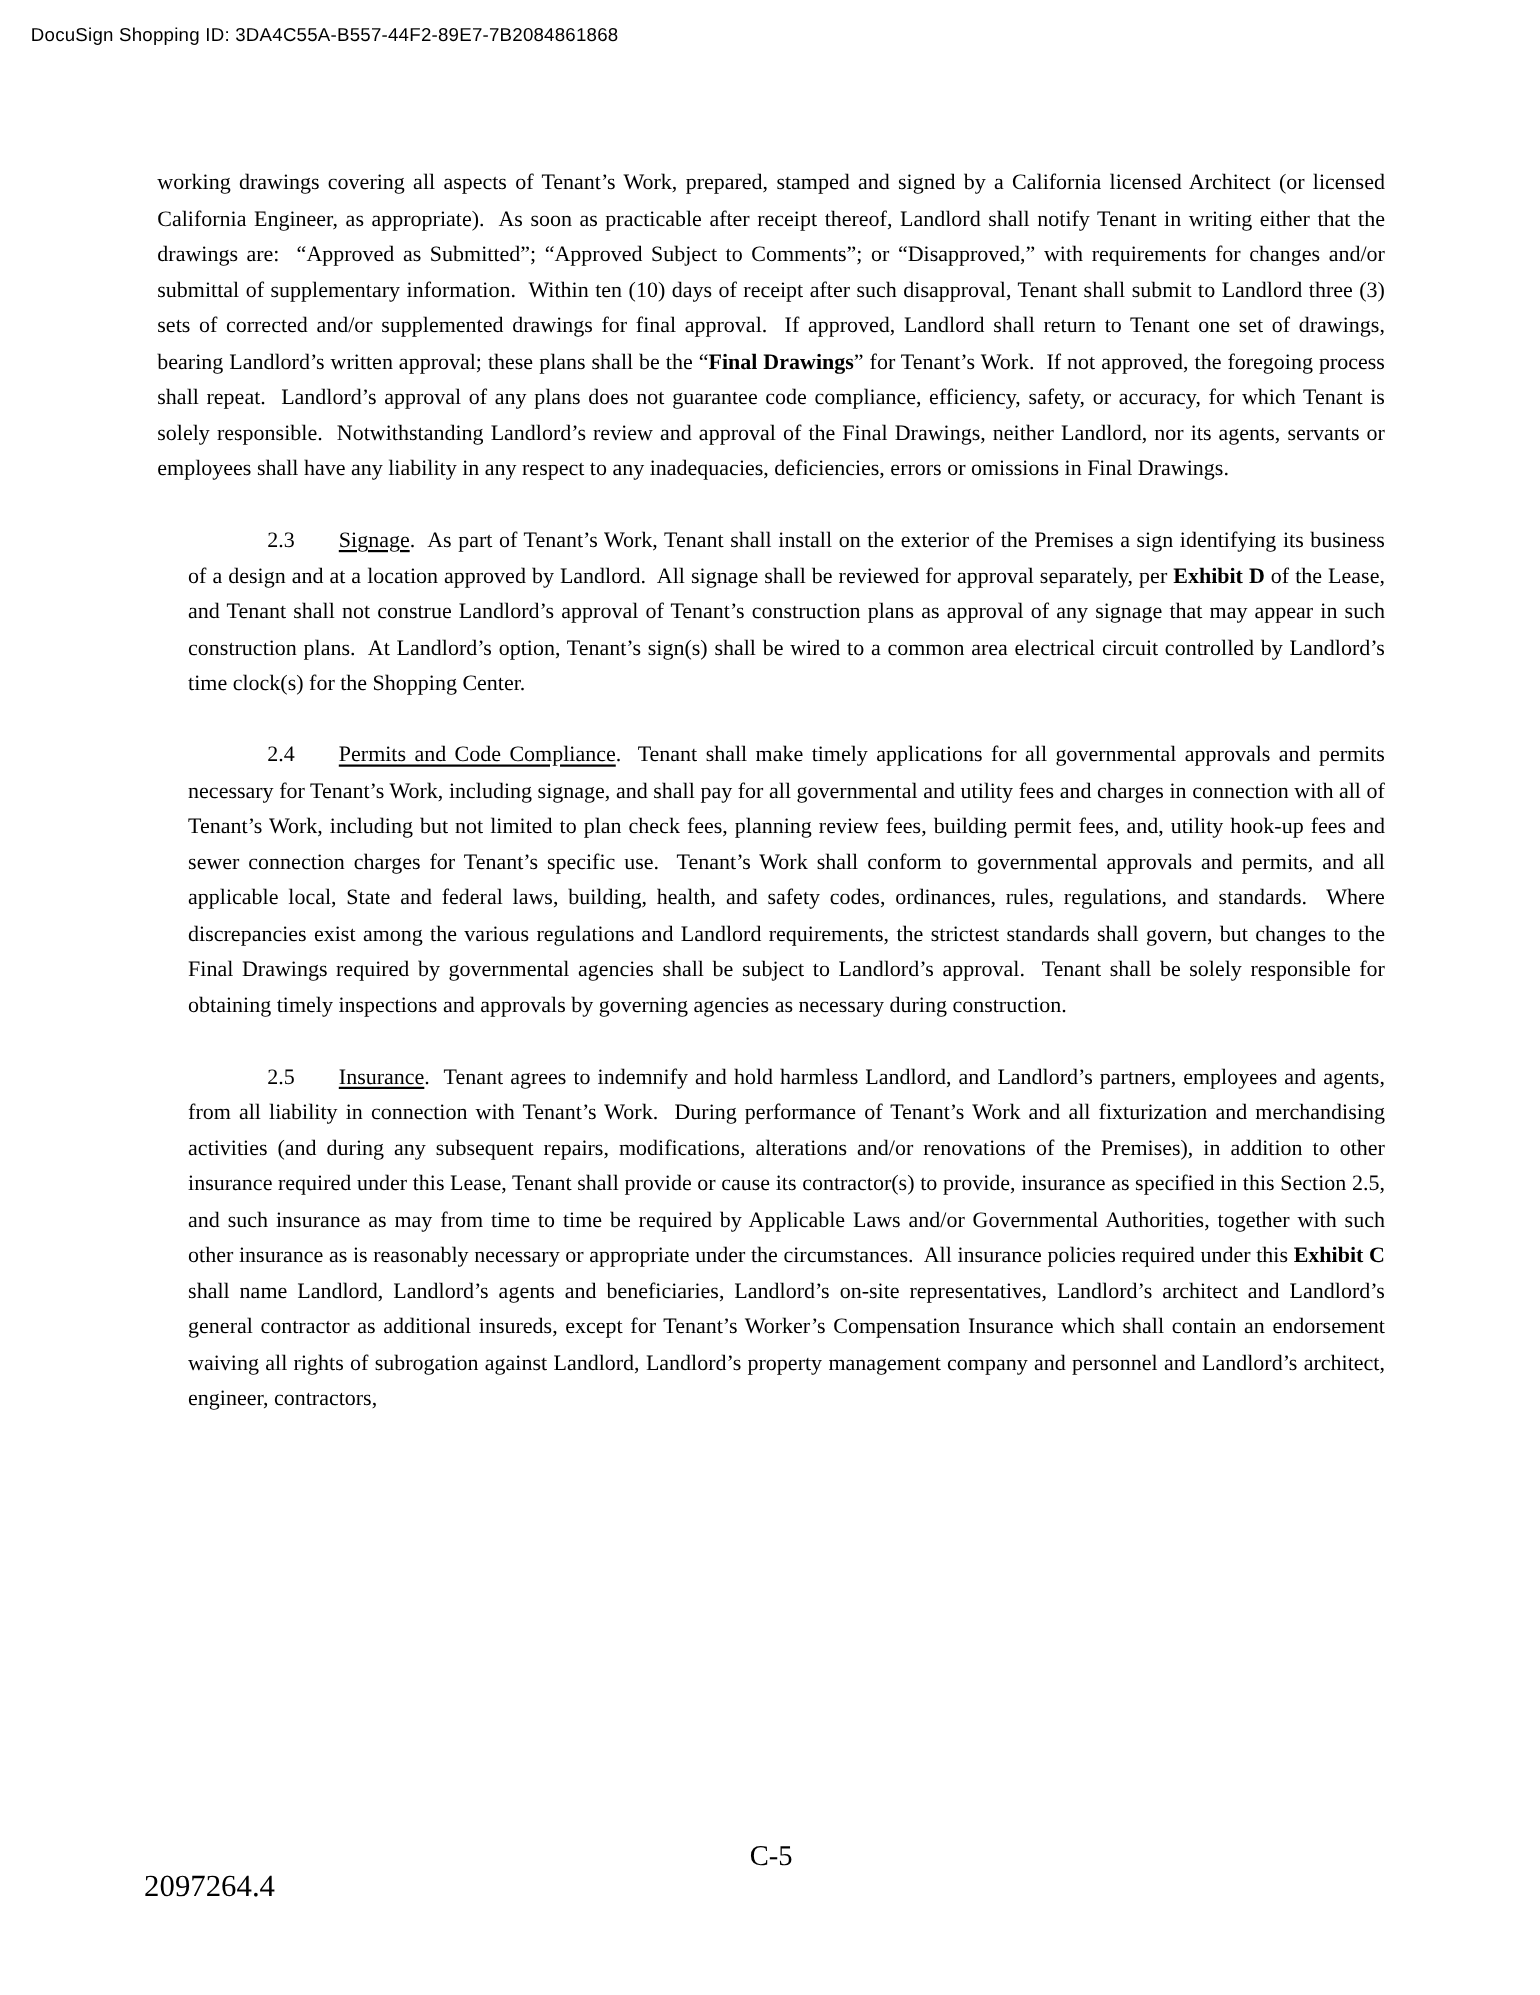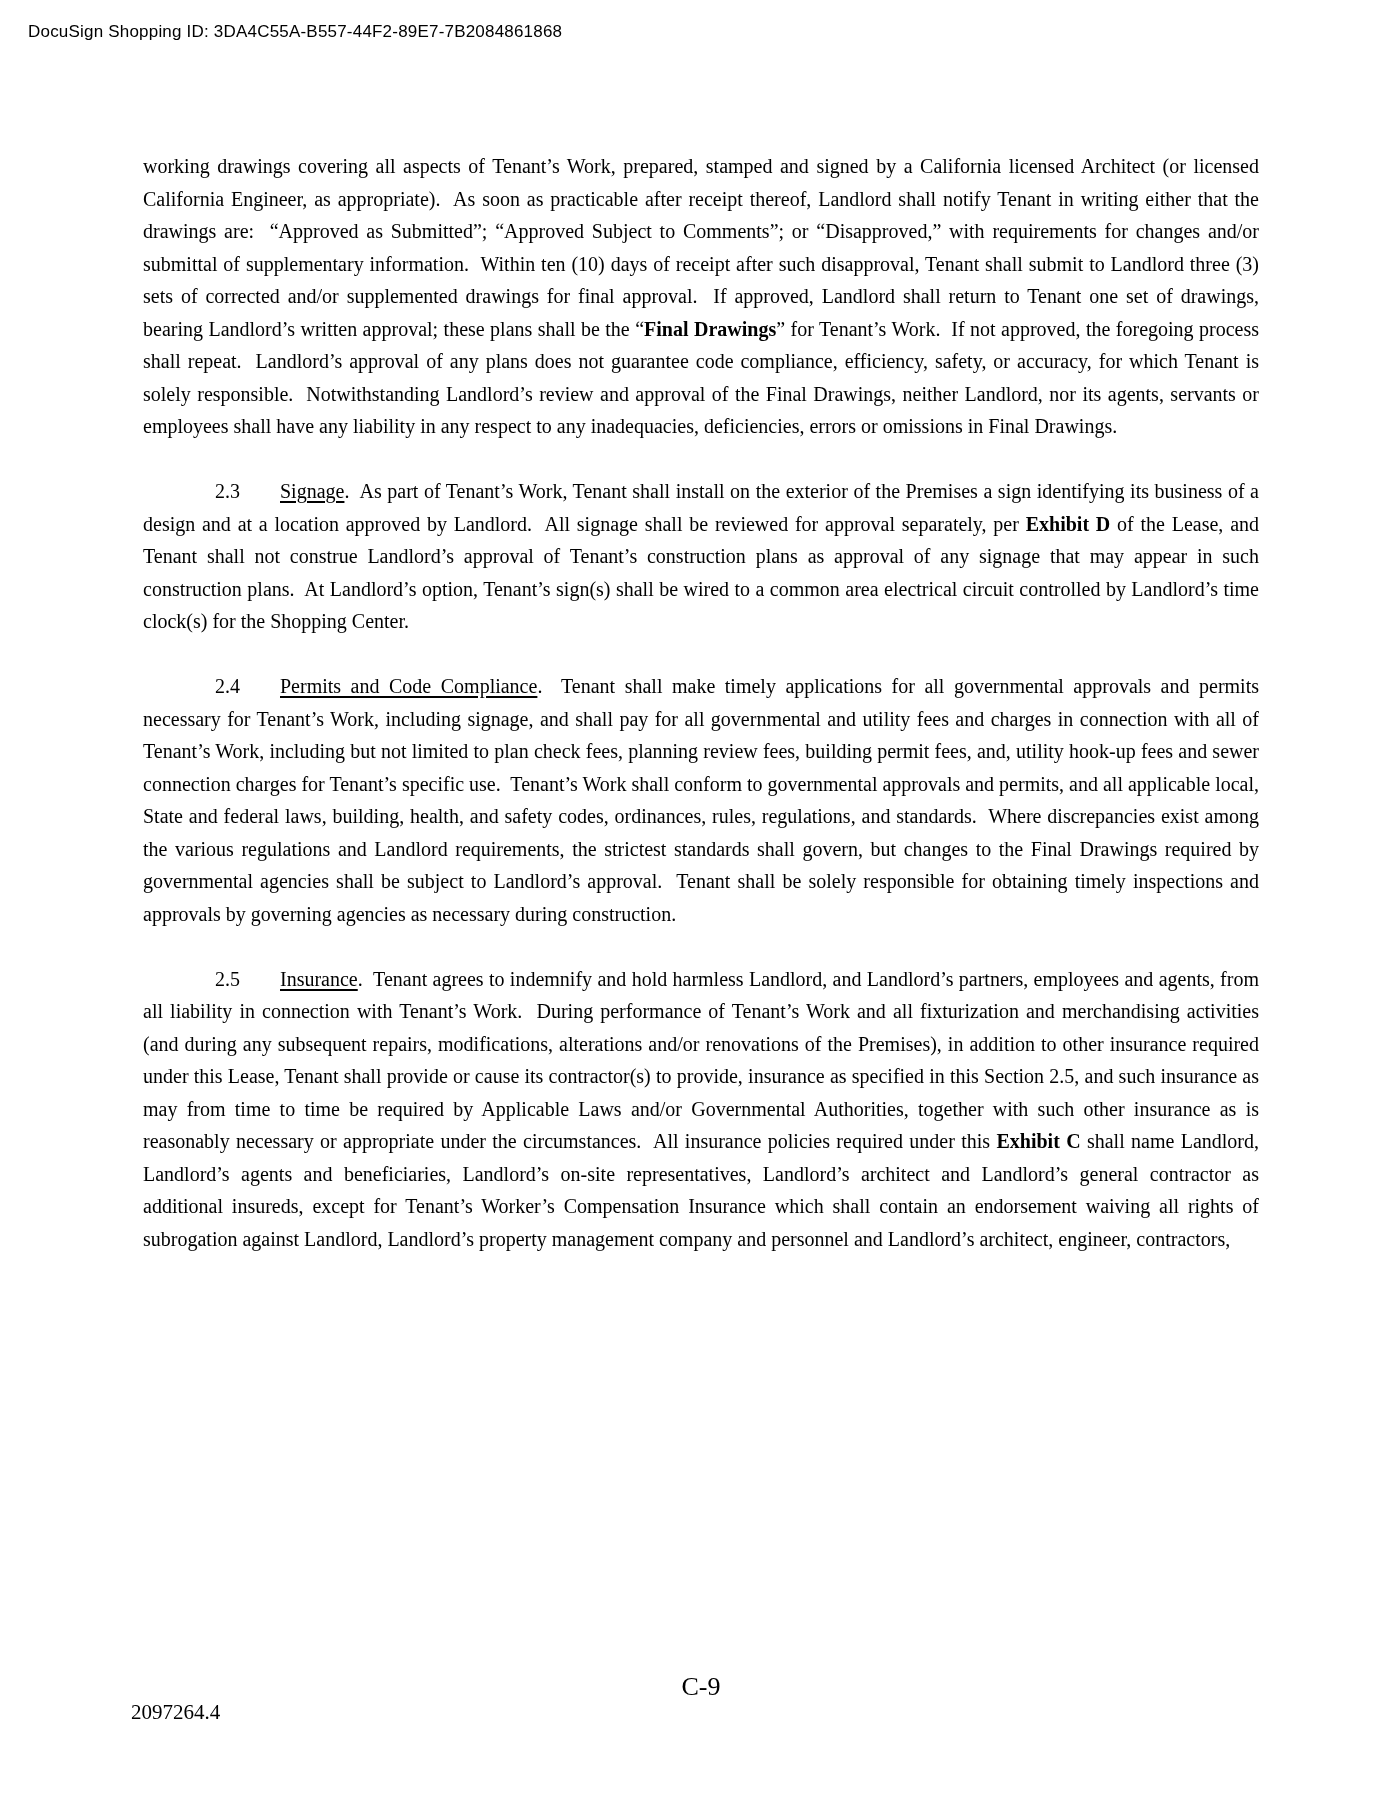--- a/index.html
+++ b/index.html
@@ -29,52 +29,52 @@
     font-family: "Liberation Serif", serif;
     font-size: 20px;
     line-height: 32.5px;
     text-align: justify;
     color: #000000;
   }
   .para {
     margin: 0 0 32.5px 0;
     white-space: pre-wrap;
   }
-  .para.indent { text-indent: 72px; }
+  .para.indent { text-indent: 72px; margin-left: 28px; }
   .tab-sp { display: inline-block; width: 40px; }
   .run-b { font-weight: bold; }
   .run-u { text-decoration: underline; text-underline-offset: 3px; }
   .page-number {
     position: absolute;
     left: 143px;
     top: 1672px;
     width: 1116px;
     text-align: center;
     font-family: "Liberation Serif", serif;
     font-size: 26px;
   }
   .doc-number {
     position: absolute;
     left: 131px;
     top: 1700px;
     font-family: "Liberation Serif", serif;
-    font-size: 21px;
+    font-size: 28px;
   }
 </style>
 </head>
 <body>
 
 <div class="page">
 
   <div class="docusign-line">DocuSign Shopping ID: 3DA4C55A-B557-44F2-89E7-7B2084861868</div>
 
   <div class="doc-body">
     <p class="para"><span>working drawings covering all aspects of Tenant’s Work, prepared, stamped and signed by a California licensed Architect (or licensed California Engineer, as appropriate).  As soon as practicable after receipt thereof, Landlord shall notify Tenant in writing either that the drawings are:  “Approved as Submitted”; “Approved Subject to Comments”; or “Disapproved,” with requirements for changes and/or submittal of supplementary information.  Within ten (10) days of receipt after such disapproval, Tenant shall submit to Landlord three (3) sets of corrected and/or supplemented drawings for final approval.  If approved, Landlord shall return to Tenant one set of drawings, bearing Landlord’s written approval; these plans shall be the “</span><span class="run-b">Final Drawings</span><span>” for Tenant’s Work.  If not approved, the foregoing process shall repeat.  Landlord’s approval of any plans does not guarantee code compliance, efficiency, safety, or accuracy, for which Tenant is solely responsible.  Notwithstanding Landlord’s review and approval of the Final Drawings, neither Landlord, nor its agents, servants or employees shall have any liability in any respect to any inadequacies, deficiencies, errors or omissions in Final Drawings.</span></p>
     <p class="para indent"><span>2.3</span><span class="tab-sp"></span><span class="run-u">Signage</span><span>.  As part of Tenant’s Work, Tenant shall install on the exterior of the Premises a sign identifying its business of a design and at a location approved by Landlord.  All signage shall be reviewed for approval separately, per </span><span class="run-b">Exhibit D</span><span> of the Lease, and Tenant shall not construe Landlord’s approval of Tenant’s construction plans as approval of any signage that may appear in such construction plans.  At Landlord’s option, Tenant’s sign(s) shall be wired to a common area electrical circuit controlled by Landlord’s time clock(s) for the Shopping Center.</span></p>
     <p class="para indent"><span>2.4</span><span class="tab-sp"></span><span class="run-u">Permits and Code Compliance</span><span>.  Tenant shall make timely applications for all governmental approvals and permits necessary for Tenant’s Work, including signage, and shall pay for all governmental and utility fees and charges in connection with all of Tenant’s Work, including but not limited to plan check fees, planning review fees, building permit fees, and, utility hook-up fees and sewer connection charges for Tenant’s specific use.  Tenant’s Work shall conform to governmental approvals and permits, and all applicable local, State and federal laws, building, health, and safety codes, ordinances, rules, regulations, and standards.  Where discrepancies exist among the various regulations and Landlord requirements, the strictest standards shall govern, but changes to the Final Drawings required by governmental agencies shall be subject to Landlord’s approval.  Tenant shall be solely responsible for obtaining timely inspections and approvals by governing agencies as necessary during construction.</span></p>
     <p class="para indent"><span>2.5</span><span class="tab-sp"></span><span class="run-u">Insurance</span><span>.  Tenant agrees to indemnify and hold harmless Landlord, and Landlord’s partners, employees and agents, from all liability in connection with Tenant’s Work.  During performance of Tenant’s Work and all fixturization and merchandising activities (and during any subsequent repairs, modifications, alterations and/or renovations of the Premises), in addition to other insurance required under this Lease, Tenant shall provide or cause its contractor(s) to provide, insurance as specified in this Section 2.5, and such insurance as may from time to time be required by Applicable Laws and/or Governmental Authorities, together with such other insurance as is reasonably necessary or appropriate under the circumstances.  All insurance policies required under this </span><span class="run-b">Exhibit C</span><span> shall name Landlord, Landlord’s agents and beneficiaries, Landlord’s on-site representatives, Landlord’s architect and Landlord’s general contractor as additional insureds, except for Tenant’s Worker’s Compensation Insurance which shall contain an endorsement waiving all rights of subrogation against Landlord, Landlord’s property management company and personnel and Landlord’s architect, engineer, contractors,</span></p>
   </div>
 
-  <div class="page-number">C-9</div>
+  <div class="page-number">C-5</div>
 
   <div class="doc-number">2097264.4</div>
 
 </div>
 
 </body></html>

